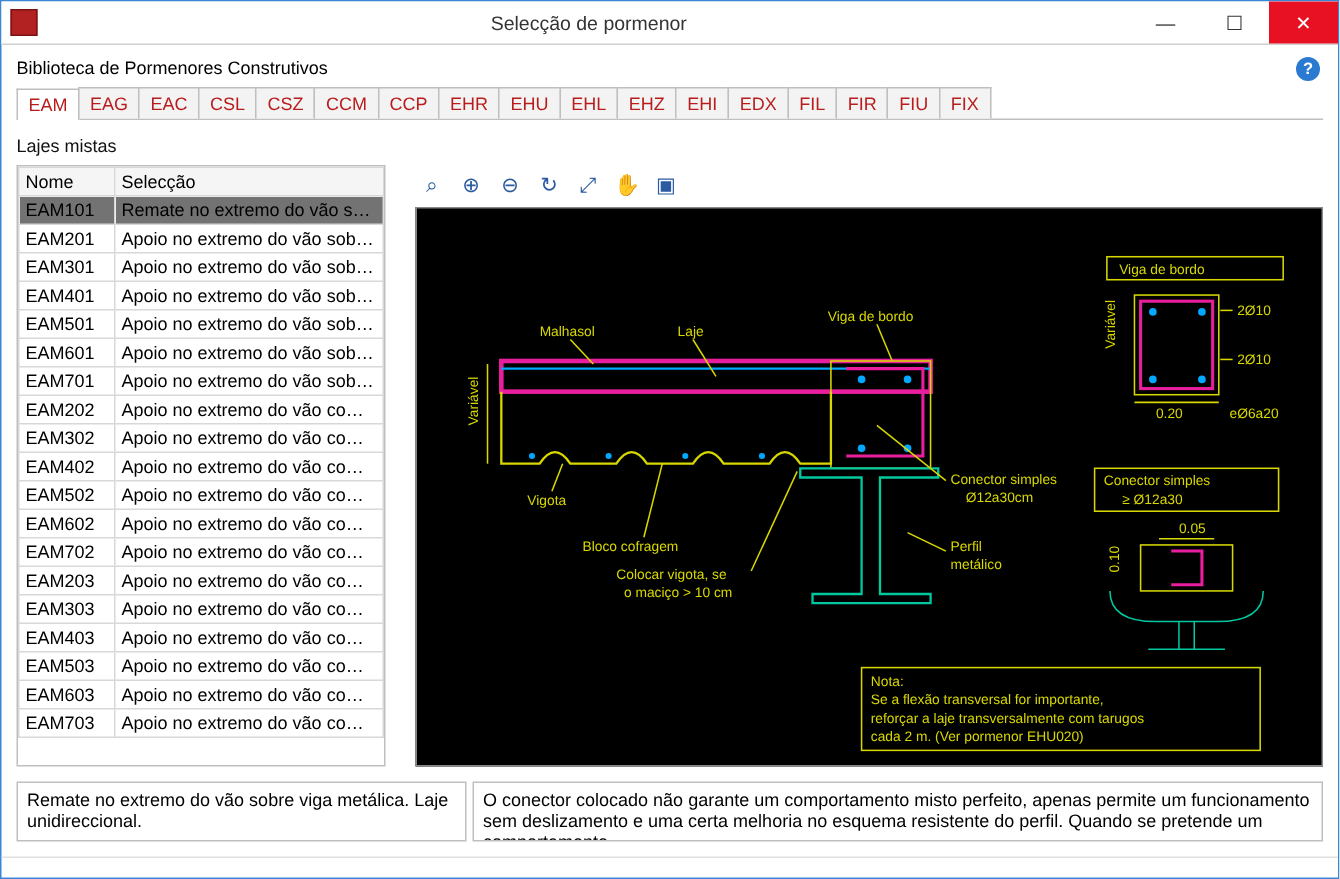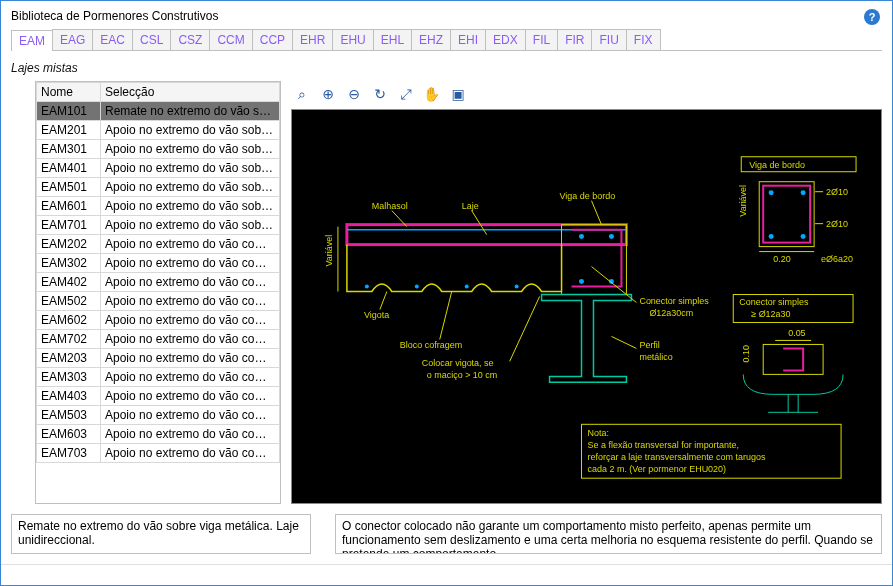--- a/index.html
+++ b/index.html
@@ -8,49 +8,58 @@
   .titlebar { height: 30px; background: #fff; display: flex; align-items: center; border-bottom: 1px solid #d0d0d0; }
   .titlebar .app-icon { width: 18px; height: 18px; background: #b22222; margin: 0 6px; border: 1px solid #7a1414; display:inline-block; }
   .titlebar .title { flex: 1; text-align: center; font-size: 13px; color: #333; }
   .winbtns { display: flex; }
   .winbtn { width: 46px; height: 28px; display: flex; align-items: center; justify-content: center; font-size: 13px; color: #333; cursor: pointer; }
   .winbtn.close { background: #e81123; color: #fff; }
   .content { flex: 1; padding: 8px 10px 10px 10px; display: flex; flex-direction: column; gap: 4px; position: relative; }
   .libtext { font-size: 12px; color: #000000; }
   .help-icon { position: absolute; right: 12px; top: 8px; width: 16px; height: 16px; border-radius: 50%; background: #2a7ad2; color: #fff; font-size: 11px; font-weight: bold; display: flex; align-items: center; justify-content: center; cursor: pointer; }
   .tabs { display: flex; border-bottom: 1px solid #bfbfbf; margin-top: 2px; }
-  .tab { padding: 3px 7px; border: 1px solid #bfbfbf; border-bottom: none; margin-right: -1px; background: #f3f3f3; font-size: 12px; cursor: pointer; color: #8b5cf6; }
+  .tab { padding: 3px 7px; border: 1px solid #bfbfbf; border-bottom: none; margin-right: -1px; background: #f3f3f3; font-size: 12px; cursor: pointer; color: #b91c1c; }
   .tab.active { background: #fff; position: relative; top: 1px; }
-  .section-label { font-size: 12px; margin-top: 6px; color: #111; font-style: italic; }
-  .main-row { flex: 1; display: flex; gap: 10px; margin-top: 2px; min-height: 0; margin-left: 24px; }
+  .section-label { font-size: 12px; margin-top: 6px; color: #111; }
+  .main-row { flex: 1; display: flex; gap: 20px; margin-top: 2px; min-height: 0; }
   .left-col { width: 246px; display: flex; flex-direction: column; border: 1px solid #bfbfbf; min-height: 0; }
   .table-wrap { flex: 1; overflow-y: scroll; overflow-x: hidden; }
   table { border-collapse: collapse; width: 100%; table-layout: fixed; }
   th, td { border: 1px solid #d8d8d8; padding: 2px 4px; font-size: 12px; text-align: left; white-space: nowrap; overflow: hidden; text-overflow: ellipsis; }
   th { background: #f5f5f5; font-weight: normal; position: sticky; top: 0; }
   col.name { width: 64px; }
   tr.selected td { background: #737373; }
   .right-col { flex: 1; display: flex; flex-direction: column; min-height: 0; }
   .toolbar { display: flex; gap: 4px; padding: 2px 0 4px 0; }
   .tbtn { width: 22px; height: 22px; border: 1px solid transparent; display: flex; align-items: center; justify-content: center; cursor: pointer; font-size: 14px; color: #2a5aa0; }
   .preview { flex: 1; background: #000; border: 1px solid #888; position: relative; overflow: hidden; }
   .preview svg { width: 100%; height: 100%; }
-  .desc-row { display: flex; gap: 24px; margin-top: 6px; }
+  .desc-row { display: flex; gap: 4px; margin-top: 6px; }
   .desc-box { border: 1px solid #bfbfbf; padding: 4px 6px; font-size: 12px; height: 40px; overflow: hidden; }
   .desc-box.left { width: 300px; }
   .desc-box.right { flex: 1; }
   .footer { padding: 10px 12px; display: flex; justify-content: space-between; border-top: 1px solid #e0e0e0;}
   ::-webkit-scrollbar { width: 16px; }
   ::-webkit-scrollbar-track { background: #f0f0f0; }
   ::-webkit-scrollbar-thumb { background: #c8c8c8; border: 1px solid #a8a8a8; }
 </style>
 </head>
 <body>
 
 <div class="window">
+  <div class="titlebar">
+    <span class="app-icon"></span>
+    <div class="title">Selecção de pormenor</div>
+    <div class="winbtns">
+      <div class="winbtn">—</div>
+      <div class="winbtn">☐</div>
+      <div class="winbtn close">✕</div>
+    </div>
+  </div>
 
   <div class="content">
     <div class="help-icon">?</div>
     <div class="libtext">Biblioteca de Pormenores Construtivos</div>
 
     <div class="tabs" id="tabs">
         <div class="tab active">EAM</div>
         <div class="tab">EAG</div>
         <div class="tab">EAC</div>
         <div class="tab">CSL</div>

